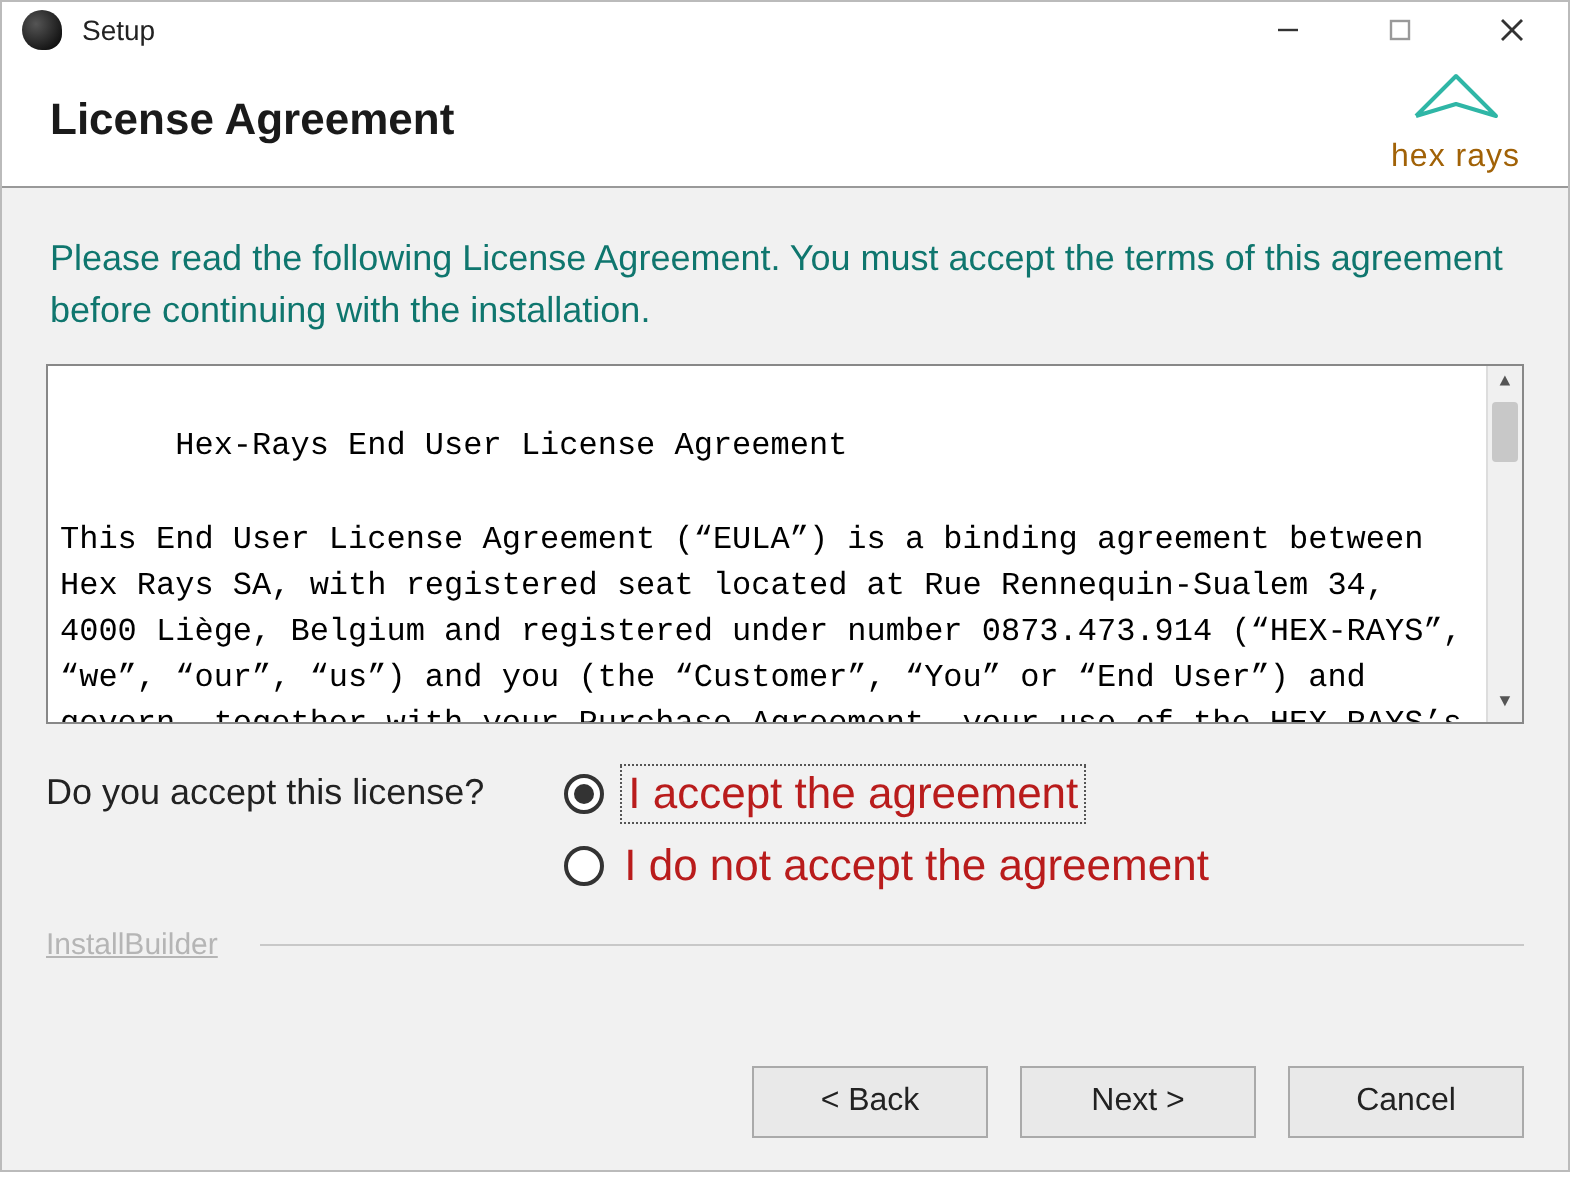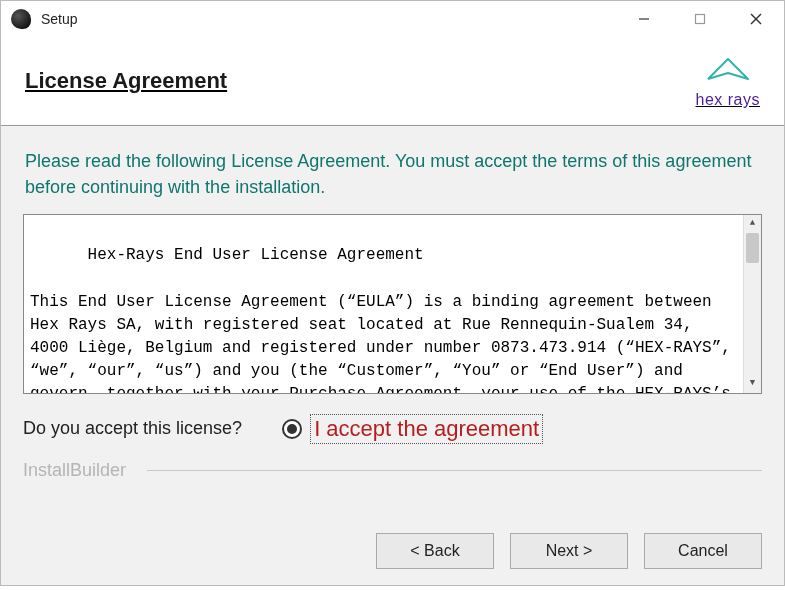--- a/index.html
+++ b/index.html
@@ -58,36 +58,35 @@
   .win-btn svg { display: block; }
   
   .header {
     height: 92px;
     background: #fff;
     border-bottom: 1px solid #999;
     display: flex;
     align-items: center;
     justify-content: space-between;
     padding: 0 24px 0 24px;
-    text-decoration: underline;
   }
   .header-title {
     font-size: 22px;
     font-weight: 700;
     color: #1a1a1a;
   }
   .logo {
     display: flex;
     flex-direction: column;
     align-items: center;
     gap: 2px;
   }
   .logo-text {
     font-size: 16px;
-    color: #4c1d95;
+    color: #a16207;
     font-weight: 400;
     letter-spacing: 0.5px;
     text-align: center;
   }
   
   .body {
     flex: 1 1 auto;
     background: #f1f1f1;
     padding: 16px 22px 4px 22px;
     display: flex;
@@ -179,21 +178,22 @@
     outline: 1px dotted #555;
     outline-offset: 1px;
     padding: 0 2px;
   }
   .builder-row {
     display: flex;
     align-items: center;
     gap: 21px;
     margin-top: 18px;
     color: #b5b5b5;
-    font-size: 18px;
+    font-size: 15px;
+    text-decoration: underline;
   }
   .builder-line {
     flex: 1;
     height: 1px;
     background: #c8c8c8;
   }
   
   .footer {
     background: #f1f1f1;
     padding: 12px 22px 16px 22px;
@@ -272,20 +272,24 @@
 
     <div class="accept-row">
       <div class="accept-question">Do you accept this license?</div>
       <div class="radio-col">
         <div class="radio-option">
           <div class="radio-circle">
             <div class="radio-dot"></div>
           </div>
           <span class="radio-label-focused">I accept the agreement</span>
         </div>
+        <div class="radio-option">
+          <div class="radio-circle"></div>
+          <span>I do not accept the agreement</span>
+        </div>
       </div>
     </div>
 
     <div class="builder-row">
       <span>InstallBuilder</span>
       <div class="builder-line"></div>
     </div>
   </div>
 
   <div class="footer">

